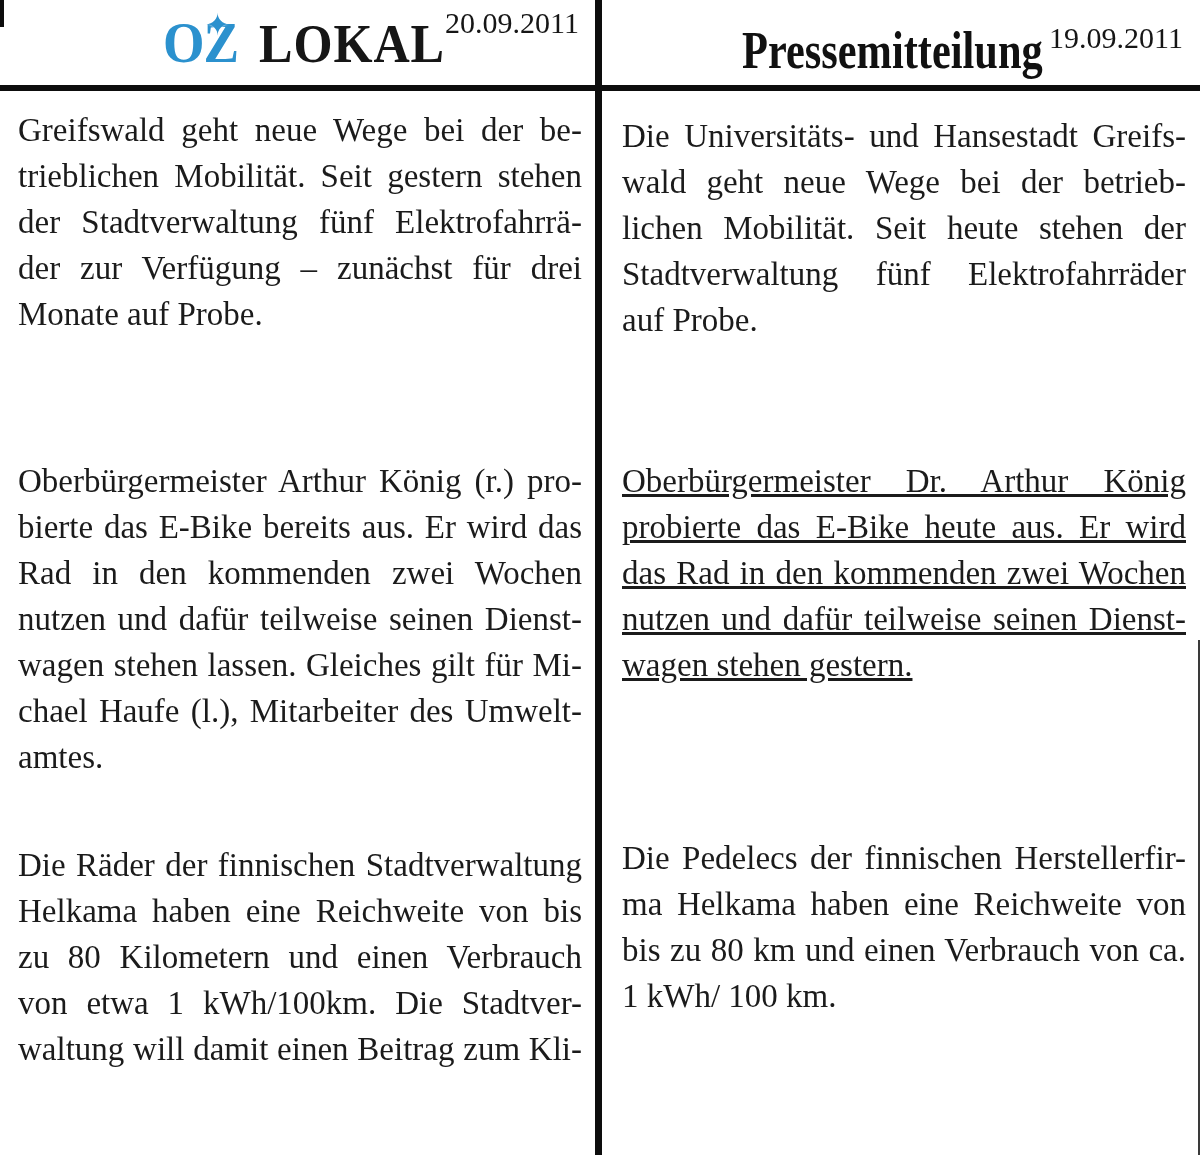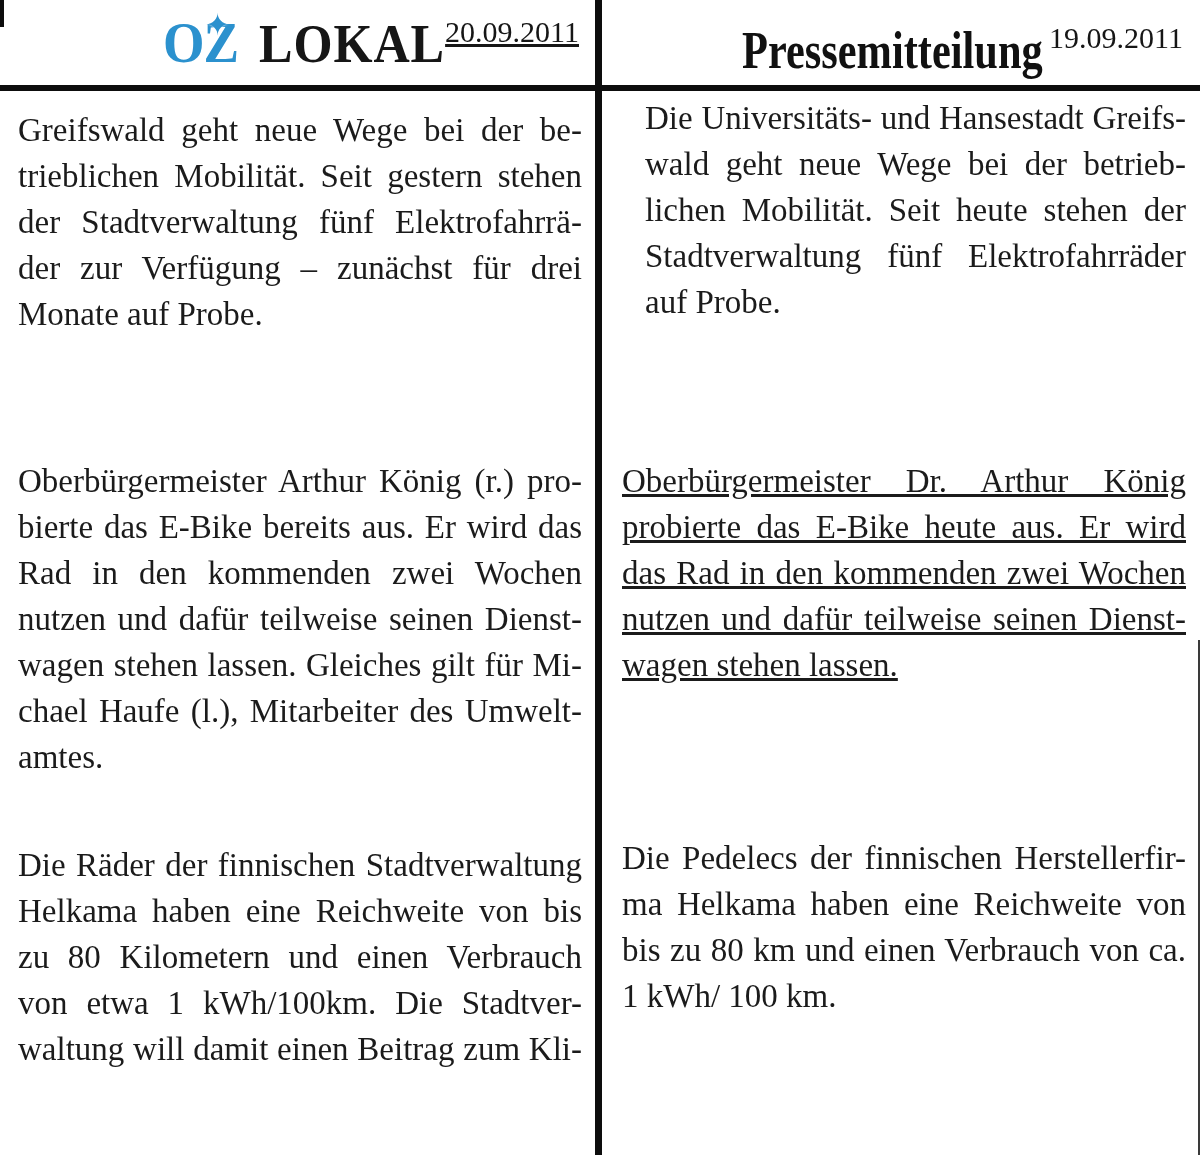--- a/index.html
+++ b/index.html
@@ -26,30 +26,30 @@
 
   
   .oz-logo    { position: absolute; left: 163px; top: 8px; height: 70px; white-space: nowrap; }
   .oz-mark    { position: relative; display: inline-block; font-weight: bold; font-size: 58px; line-height: 70px;
                 color: #2b91ce; transform: scaleX(.92); transform-origin: left center; letter-spacing: -1px; }
   .star-icon  { position: absolute; left: 42px; top: 2px; font-size: 30px; line-height: 1; color: #2b91ce;
                 text-shadow: 0 0 2px #ffffff; }
   .lokal-mark { display: inline-block; font-weight: bold; font-size: 54px; line-height: 70px; color: #161616;
                 margin-left: 10px; transform: scaleX(.93); transform-origin: left center; letter-spacing: 1px; }
   .date       { position: absolute; font-size: 30px; line-height: 32px; color: #161616; }
-  .date-left  { right: 16px; top: 16px; text-decoration: underline; }
+  .date-left  { right: 16px; top: 7px; }
   .date-right { right: 17px; top: 14px; margin-top: 8px; }
   .press-title{ position: absolute; left: 140px; top: 22px; font-size: 53px; line-height: 56px; font-weight: bold;
                 color: #111; transform: scaleX(.80); transform-origin: left center; white-space: nowrap; }
 
   
   .para { position: absolute; left: 18px; right: 13px; }
   .col-right .para { left: 20px; right: 14px; }
   .p1 { top: 107px; }  .p2 { top: 458px; }  .p3 { top: 842px; }
-  .col-right .p1 { top: 95px; margin-left: 23px; }  .col-right .p2 { top: 458px; text-decoration: underline; }  .col-right .p3 { top: 835px; }
+  .col-right .p1 { top: 113px; }  .col-right .p2 { top: 458px; text-decoration: underline; }  .col-right .p3 { top: 835px; }
 
   .jline {
     font-size: 33px;
     line-height: 46px;
     text-align: justify;
     text-align-last: justify;
     color: #1b1b1b;
   }
   .jline.last { text-align: left; text-align-last: left; }
 </style>
@@ -100,21 +100,21 @@
         <div class="jline" style="">wald geht neue Wege bei der betrieb-</div>
         <div class="jline" style="">lichen Mobilität. Seit heute stehen der</div>
         <div class="jline" style="">Stadtverwaltung fünf Elektrofahrräder</div>
         <div class="jline last" style="">auf Probe.</div>
       </div>
     <div class="para p2">
         <div class="jline" style="">Oberbürgermeister Dr. Arthur König</div>
         <div class="jline" style="">probierte das E-Bike heute aus. Er wird</div>
         <div class="jline" style="">das Rad in den kommenden zwei Wochen</div>
         <div class="jline" style="">nutzen und dafür teilweise seinen Dienst-</div>
-        <div class="jline last" style="">wagen stehen lassen.</div>
+        <div class="jline last" style="">wagen stehen gestern.</div>
       </div>
     <div class="para p3">
         <div class="jline" style="">Die Pedelecs der finnischen Herstellerfir-</div>
         <div class="jline" style="">ma Helkama haben eine Reichweite von</div>
         <div class="jline" style="">bis zu 80 km und einen Verbrauch von ca.</div>
         <div class="jline last" style="">1 kWh/ 100 km.</div>
       </div>
   </div>
 
   <div class="header-rule"></div>

